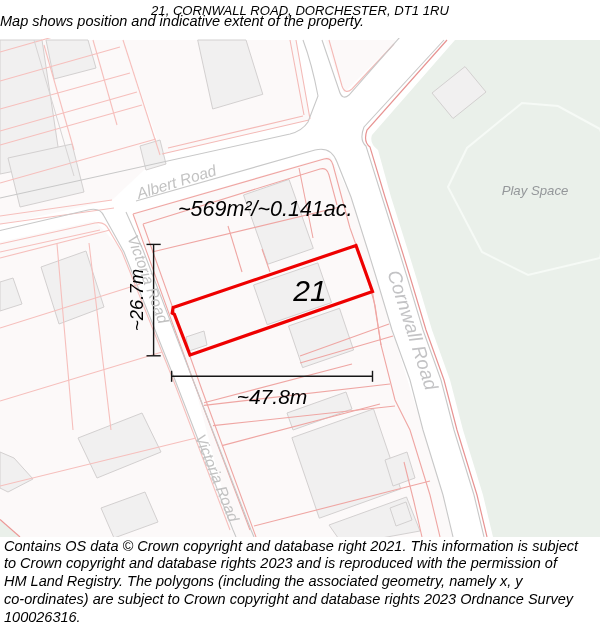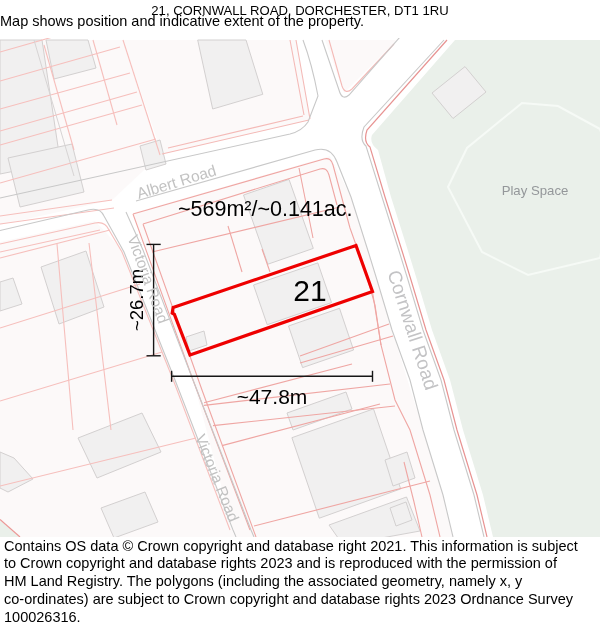--- a/index.html
+++ b/index.html
@@ -1,16 +1,16 @@
 <!DOCTYPE html>
 <html><head>
 <meta charset="utf-8">
 <style>
   html,body{margin:0;padding:0;background:#fff;}
-  .page{position:relative;width:600px;height:625px;font-family:"Liberation Sans",sans-serif;overflow:hidden;}
+  .page{position:relative;width:600px;height:625px;font-family:"Liberation Sans",sans-serif;overflow:hidden;font-style:italic;}
   .t1{position:absolute;top:3px;left:0;width:600px;font-size:13.1px;text-align:center;}
   .t2{position:absolute;top:13px;left:0;width:600px;font-size:14.5px;text-align:left;}
   .footer{position:absolute;left:4px;top:537.5px;width:596px;font-size:14.5px;line-height:17.9px;color:#000;white-space:nowrap;}
   svg{position:absolute;left:0;top:0;}
   text{font-family:"Liberation Sans",sans-serif;}
 </style>
 </head>
 <body>
 <div class="page">
 

